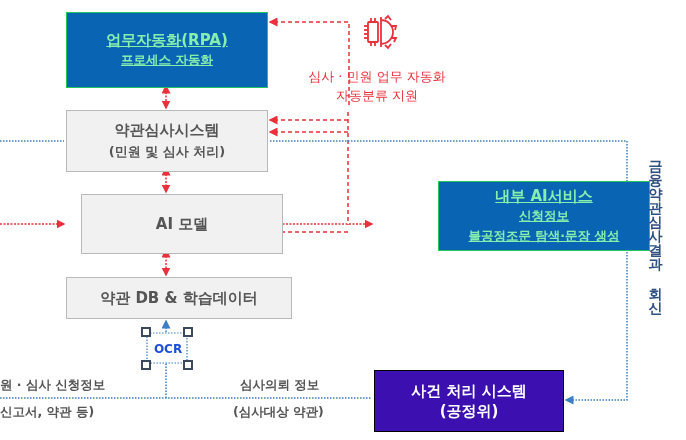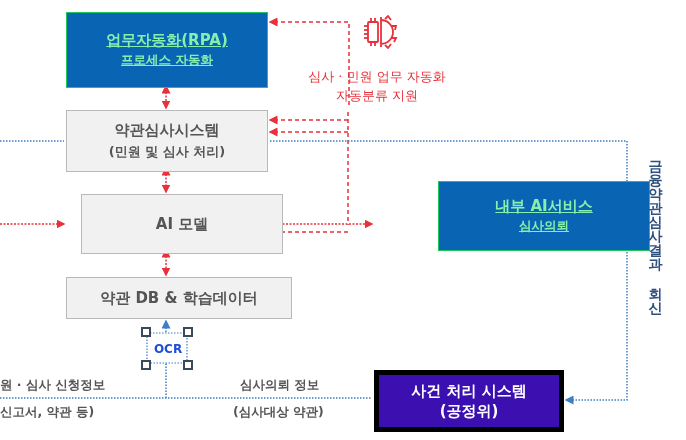--- a/index.html
+++ b/index.html
@@ -2,21 +2,21 @@
 <html><head>
 <meta charset="utf-8">
 <style>
   html, body { margin:0; padding:0; background:#ffffff; }
   body { width:686px; height:440px; position:relative; overflow:hidden;
          font-family: "DejaVu Sans", "Liberation Sans", sans-serif; }
   .box { position:absolute; box-sizing:border-box; display:flex; flex-direction:column;
          align-items:center; justify-content:center; text-align:center; }
   .blue { background:#0a64b4; color:#86efac; border:1px solid #22c55e;text-decoration:underline; }
   .gray { background:#f1f1f1; color:#555555; border:1.5px solid #b9b9b9; }
-  .purple { background:#3b0fb0; color:#ffffff; border:5px solid #000000; }
+  .purple { background:#3b0fb0; color:#ffffff; border:1px solid #000000; }
   .t1 { font-size:15px; font-weight:bold; line-height:20px; }
   .t2 { font-size:12.5px; font-weight:bold; line-height:20px; }
   .g1 { font-size:15px; font-weight:bold; line-height:22px; }
   .g2 { font-size:13px; font-weight:bold; line-height:22px; }
   svg.lines { position:absolute; left:0; top:0; }
   .redlabel { position:absolute; color:#e8313a; font-size:13px; font-weight:normal;
               text-align:center; line-height:19px; }
   .bluelabel { position:absolute; color:#555555; font-size:12.5px; font-weight:bold; line-height:18px; }
   .vertical { position:absolute; left:645px; top:150px; width:20px; color:#2f4f7f;
               font-size:14px; font-weight:bold; line-height:19.5px; text-align:center;
@@ -91,21 +91,22 @@
 <div class="box gray" style="left:81px;top:194px;width:202px;height:60px;">
   <div class="g1">AI 모델</div>
 </div>
 
 <div class="box gray" style="left:66px;top:277px;width:226px;height:42px;">
   <div class="g1">약관 DB &amp; 학습데이터</div>
 </div>
 
 <div class="box blue" style="left:390px;top:181px;width:212px;height:70px;margin-left:48px;">
   <div class="t1">내부 AI서비스</div>
-  <div class="t2">심사의뢰</div>
+  <div class="t2">신청정보</div>
+  <div class="t2">불공정조문 탐색·문장 생성</div>
 </div>
 
 <div class="box purple" style="left:374px;top:370px;width:190px;height:62px;">
   <div class="t1">사건 처리 시스템</div>
   <div class="t1">(공정위)</div>
 </div>
 
 <div class="redlabel" style="left:292px;top:67px;width:170px;">
   <div>심사 · 민원 업무 자동화</div>
   <div>자동분류 지원</div>

